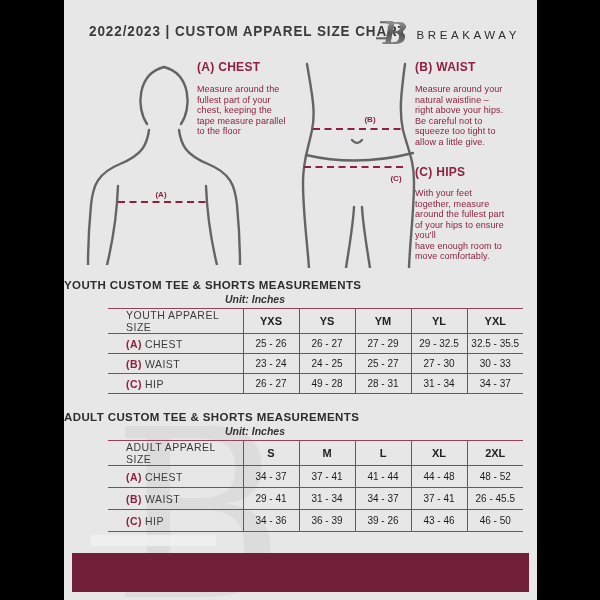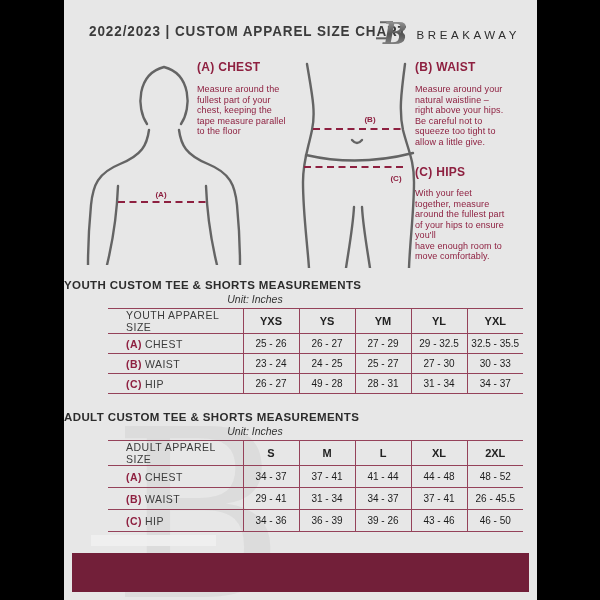--- a/index.html
+++ b/index.html
@@ -35,21 +35,21 @@
     position:absolute;font-size:9px;color:var(--accent,#8e2040);
     line-height:10.5px;white-space:pre-line;z-index:2;letter-spacing:.1px;
   }
   
   .tbl-title{
     position:absolute;left:0;width:473px;text-align:left;
     font-size:11.5px;font-weight:bold;color:#2c2c2c;letter-spacing:.4px;z-index:2;
   }
   .tbl-unit{
     position:absolute;left:0;width:382px;text-align:center;
-    font-size:10.5px;font-style:italic;color:#333;z-index:2;
+    font-size:10.5px;font-style:italic;color:#333;z-index:2;font-weight:bold;
   }
   table.size{
     position:absolute;left:44px;width:415px;border-collapse:collapse;table-layout:fixed;z-index:2;
   }
   table.size td{padding:0;border-color:var(--tableLine,#95425a);}
   table.size tr{border-top:1.5px solid var(--tableLine,#95425a);}
   table.size{border-bottom:1.5px solid var(--tableLine,#95425a);}
   td.val{border-left:1.5px solid var(--tableLine,#95425a);text-align:center;}
   tr.hrow{height:25px;}
   .youth tr.drow{height:20px;}

